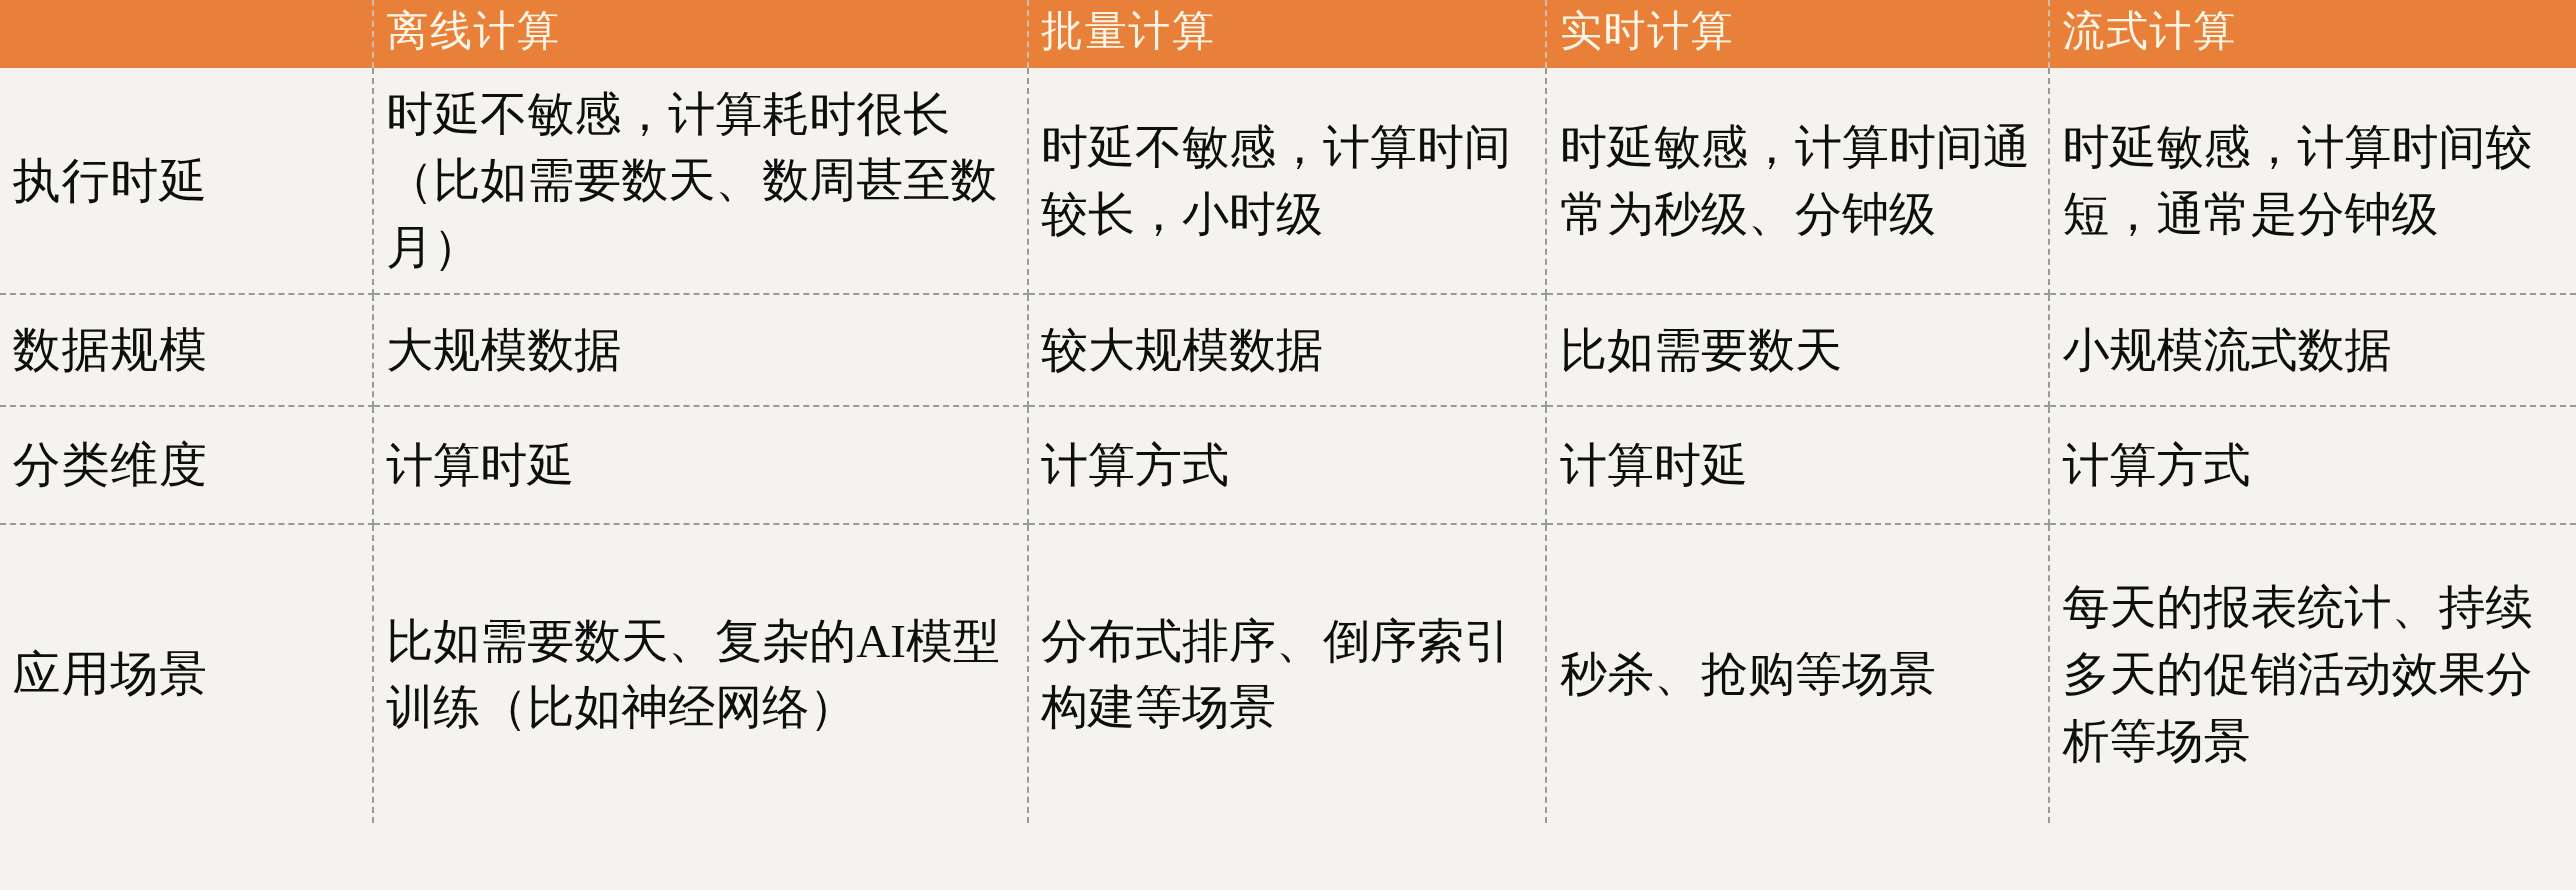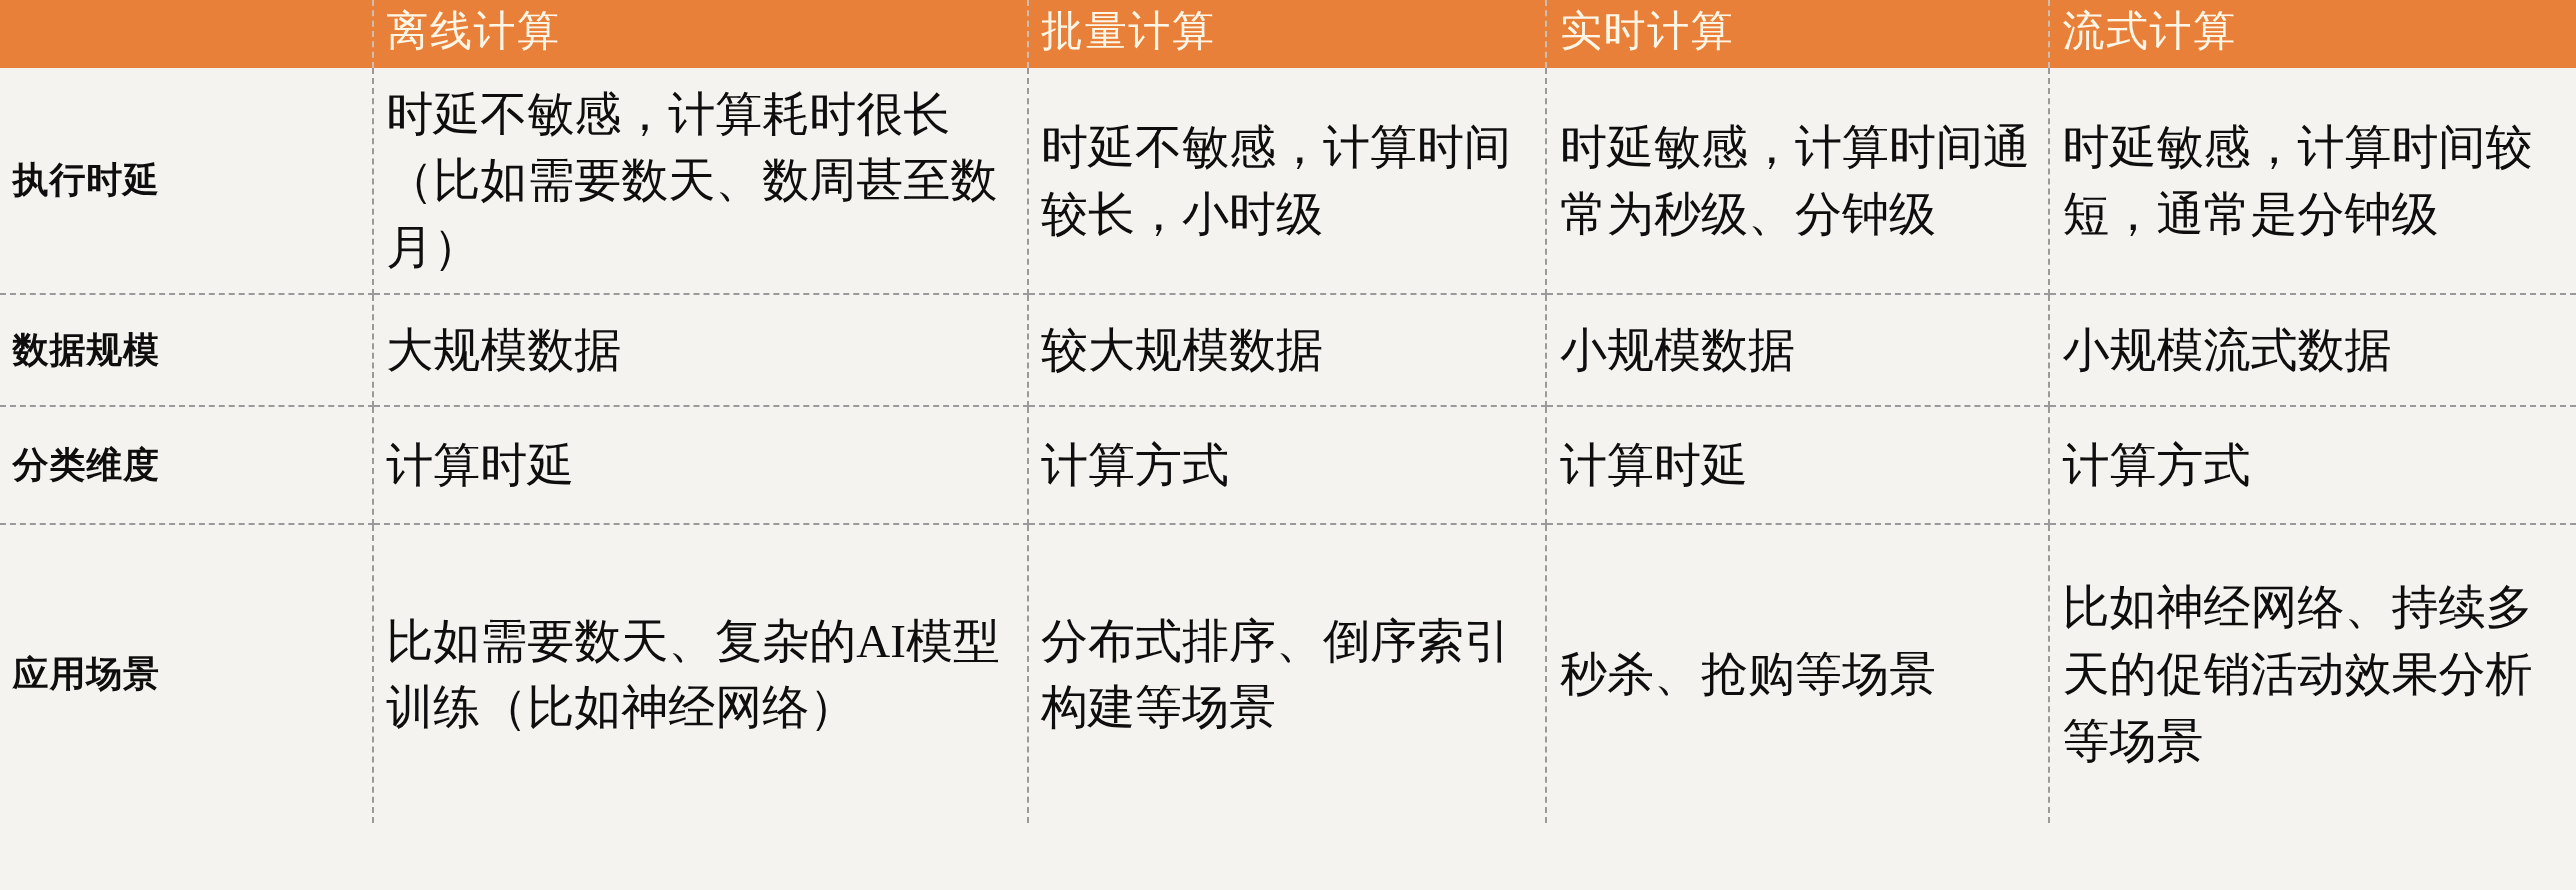--- a/index.html
+++ b/index.html
@@ -65,22 +65,22 @@
     border-bottom: 2.4px dashed #9A9A9A;
     background: #F5F3EF;
     font-family: "Liberation Serif", "DejaVu Serif", serif;
     word-break: break-all;
     box-sizing: border-box;
   }
   tbody td:last-child { border-right: none; }
   tbody tr:last-child td { border-bottom: none; }
 
   tbody td.rowlabel {
-    font-weight: bold;
-    font-size: 36px;
+    font-weight: normal;
+    font-size: 48px;
     letter-spacing: 0.8px;
   }
 
   tbody tr.r-latency td { height: 219px; }
   tbody tr.r-scale  td { height: 112px; }
   tbody tr.r-dim    td { height: 118px; }
   tbody tr.r-scene  td { height: 299px; }
 </style>
 </head>
 <body>
@@ -108,33 +108,33 @@
         <td class="rowlabel">执行时延</td>
         <td>时延不敏感，计算耗时很长（比如需要数天、数周甚至数月）</td>
         <td>时延不敏感，计算时间较长，小时级</td>
         <td>时延敏感，计算时间通常为秒级、分钟级</td>
         <td>时延敏感，计算时间较短，通常是分钟级</td>
       </tr>
       <tr class="r-scale">
         <td class="rowlabel">数据规模</td>
         <td>大规模数据</td>
         <td>较大规模数据</td>
-        <td>小规模数据</td>
+        <td>比如需要数天</td>
         <td>小规模流式数据</td>
       </tr>
       <tr class="r-dim">
         <td class="rowlabel">分类维度</td>
         <td>计算时延</td>
         <td>计算方式</td>
         <td>计算时延</td>
         <td>计算方式</td>
       </tr>
       <tr class="r-scene">
         <td class="rowlabel">应用场景</td>
         <td>比如需要数天、复杂的AI模型训练（比如神经网络）</td>
         <td>分布式排序、倒序索引构建等场景</td>
         <td>秒杀、抢购等场景</td>
-        <td>比如神经网络、持续多天的促销活动效果分析等场景</td>
+        <td>每天的报表统计、持续多天的促销活动效果分析等场景</td>
       </tr>
     </tbody>
   </table>
 </div>
 
 
 </body></html>

